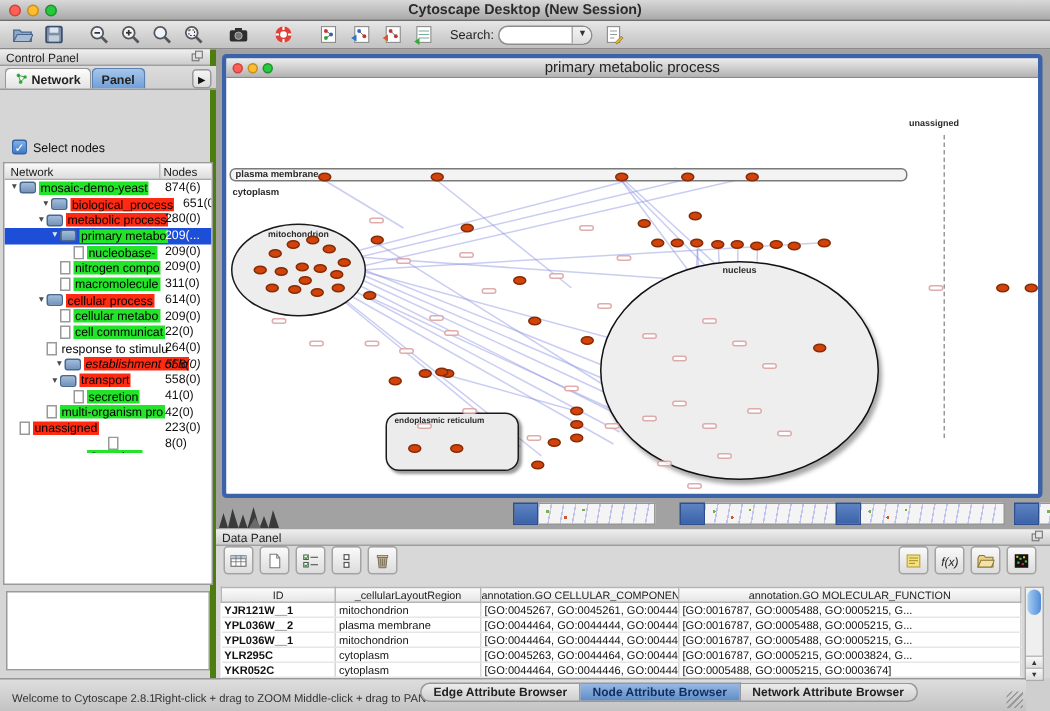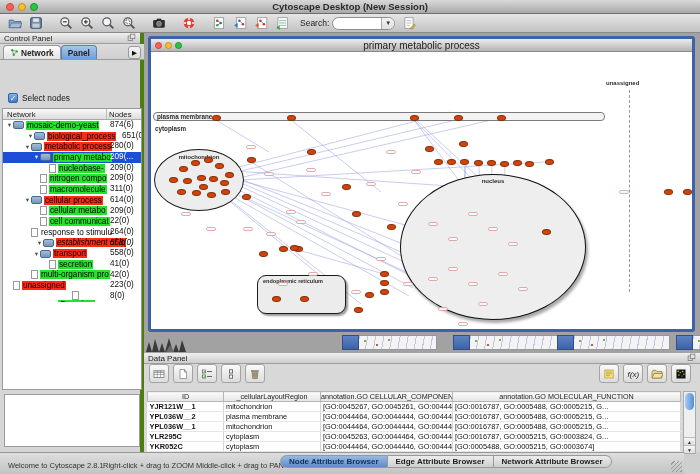--- a/index.html
+++ b/index.html
@@ -673,18 +673,18 @@
     <div class="arr a1">▲</div>
     <div class="arr a2">▼</div>
   </div>
 </div>
 
 <div class="bottombar">
   <span class="stext" style="left:8px">Welcome to Cytoscape 2.8.1</span>
   <span class="stext" style="left:103px">Right-click + drag to ZOOM</span>
   <span class="stext" style="left:196px">Middle-click + drag to PAN</span>
   <span class="dptabs" id="dp-tabs">
+      <span class="dptab">Edge Attribute Browser</span>
       <span class="dptab sel">Node Attribute Browser</span>
-      <span class="dptab">Edge Attribute Browser</span>
       <span class="dptab">Network Attribute Browser</span>
     </span>
   <span class="grip"></span>
 </div>
 
 </body></html>

